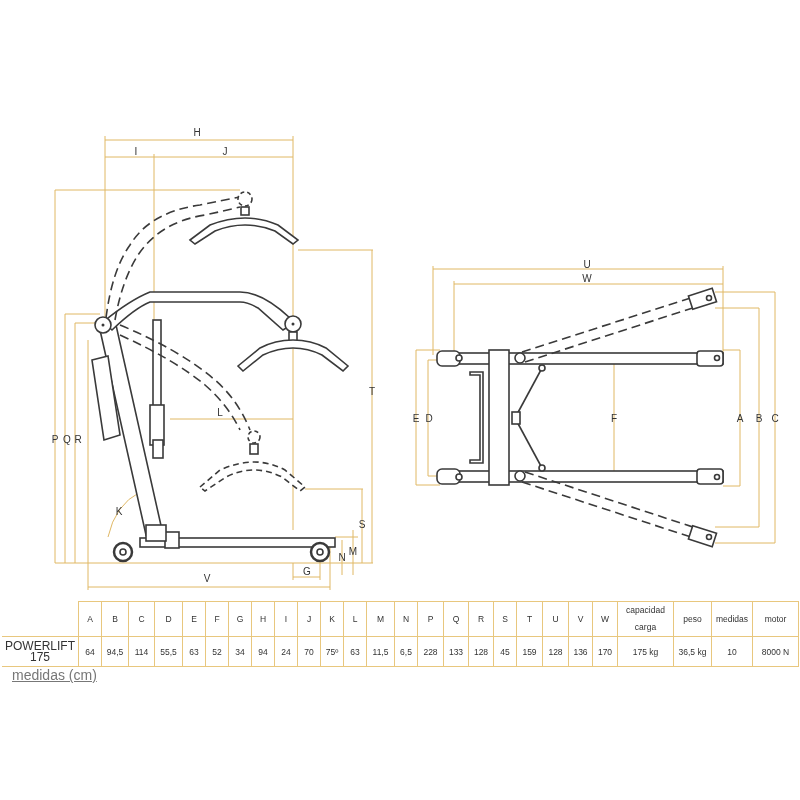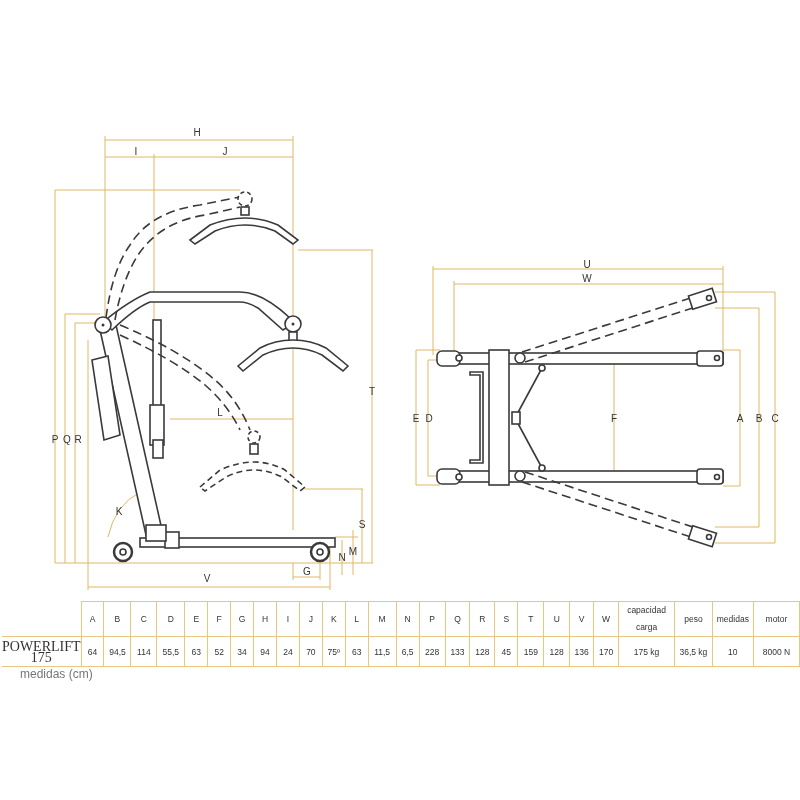--- a/index.html
+++ b/index.html
@@ -6,22 +6,22 @@
   body{width:800px;height:800px;position:relative;overflow:hidden;font-family:"Liberation Sans",sans-serif;color:#333;}
   svg{position:absolute;left:0;top:0;}
   .dim{stroke:#e0b865;stroke-width:1;fill:none;}
   .part{stroke:#3a3a3a;stroke-width:1.6;fill:#fff;}
   .dash{stroke:#3a3a3a;stroke-width:1.6;fill:none;stroke-dasharray:9 5;}
   .lbl{font-family:"Liberation Sans",sans-serif;font-size:10px;fill:#333;text-anchor:middle;}
   table.spec{position:absolute;left:2px;top:601px;border-collapse:collapse;font-size:8.5px;color:#333;}
   table.spec td,table.spec th{border:1px solid #e8c77e;text-align:center;padding:0;font-weight:normal;height:29px;}
   table.spec th{height:29px;}
   table.spec .blank{border:none;border-bottom:1px solid #e8c77e;}
-  table.spec .rowhead{border-left:none;font-size:14px;line-height:11px;font-family:Liberation Serif, serif;}
-  .note{position:absolute;left:20px;top:667px;font-size:12px;color:#777;}
+  table.spec .rowhead{border-left:none;font-size:12px;line-height:11px;}
+  .note{position:absolute;left:12px;top:667px;font-size:14px;color:#777;text-decoration:underline;}
 </style>
 </head>
 <body>
 
 <svg width="800" height="600" viewBox="0 0 800 600">
 
   <g>
 
     <line class="dim" x1="105" y1="140" x2="293" y2="140"></line>
     <line class="dim" x1="105" y1="136" x2="105" y2="320"></line>

